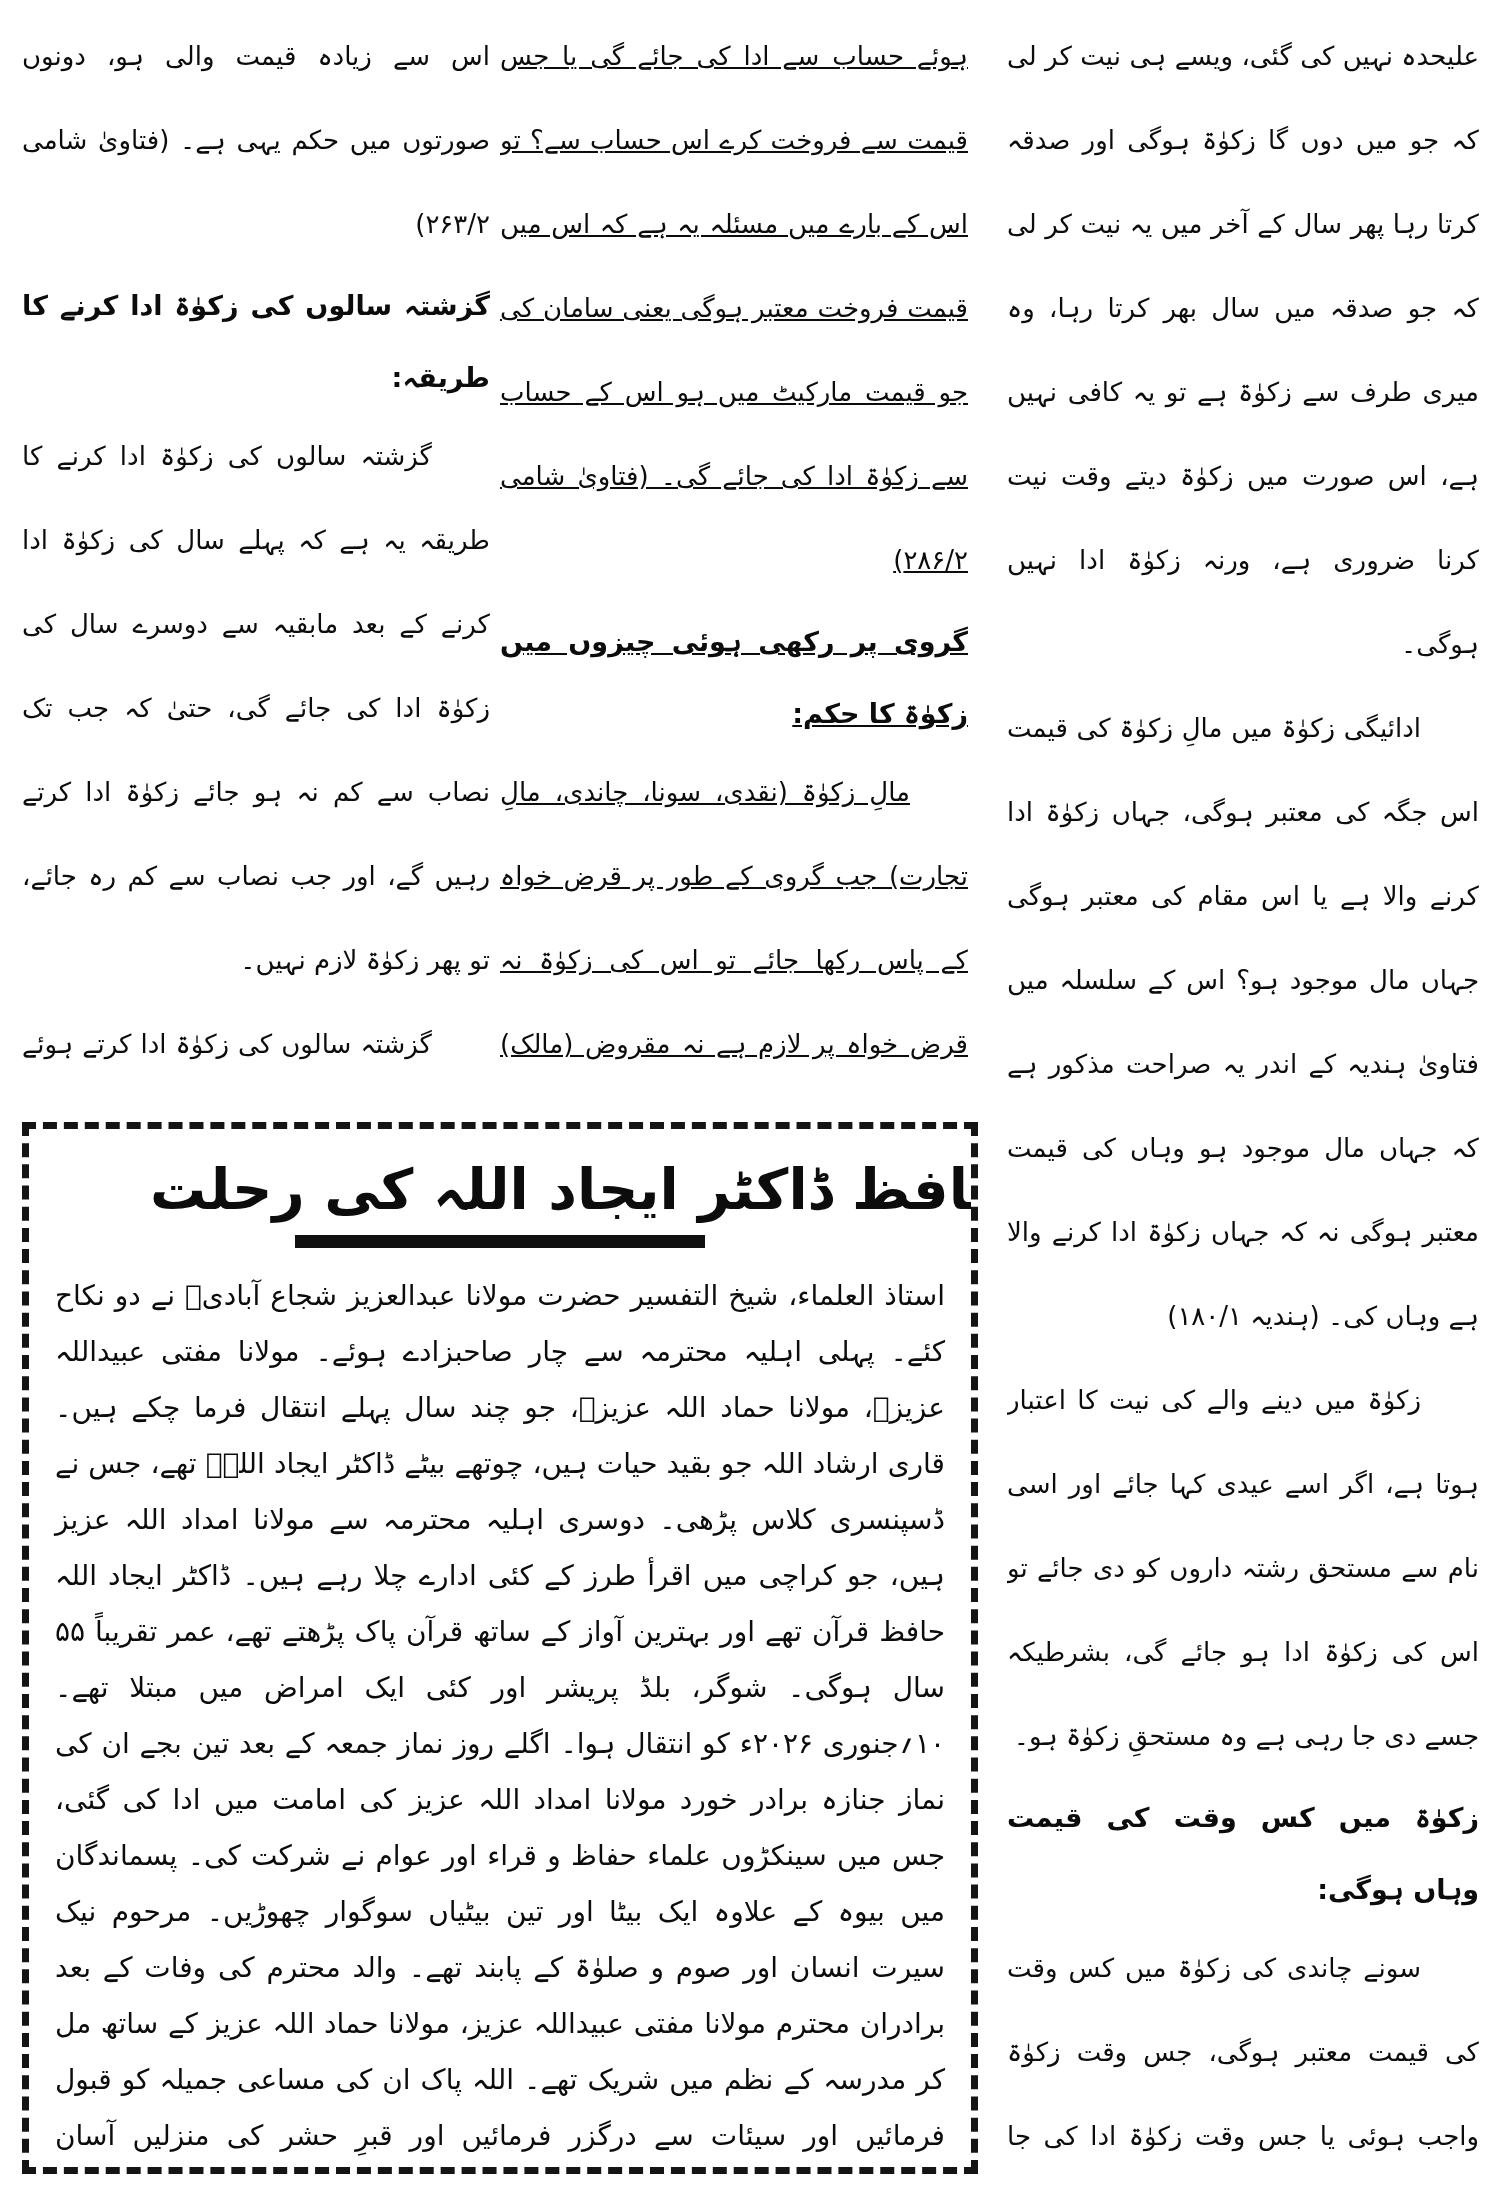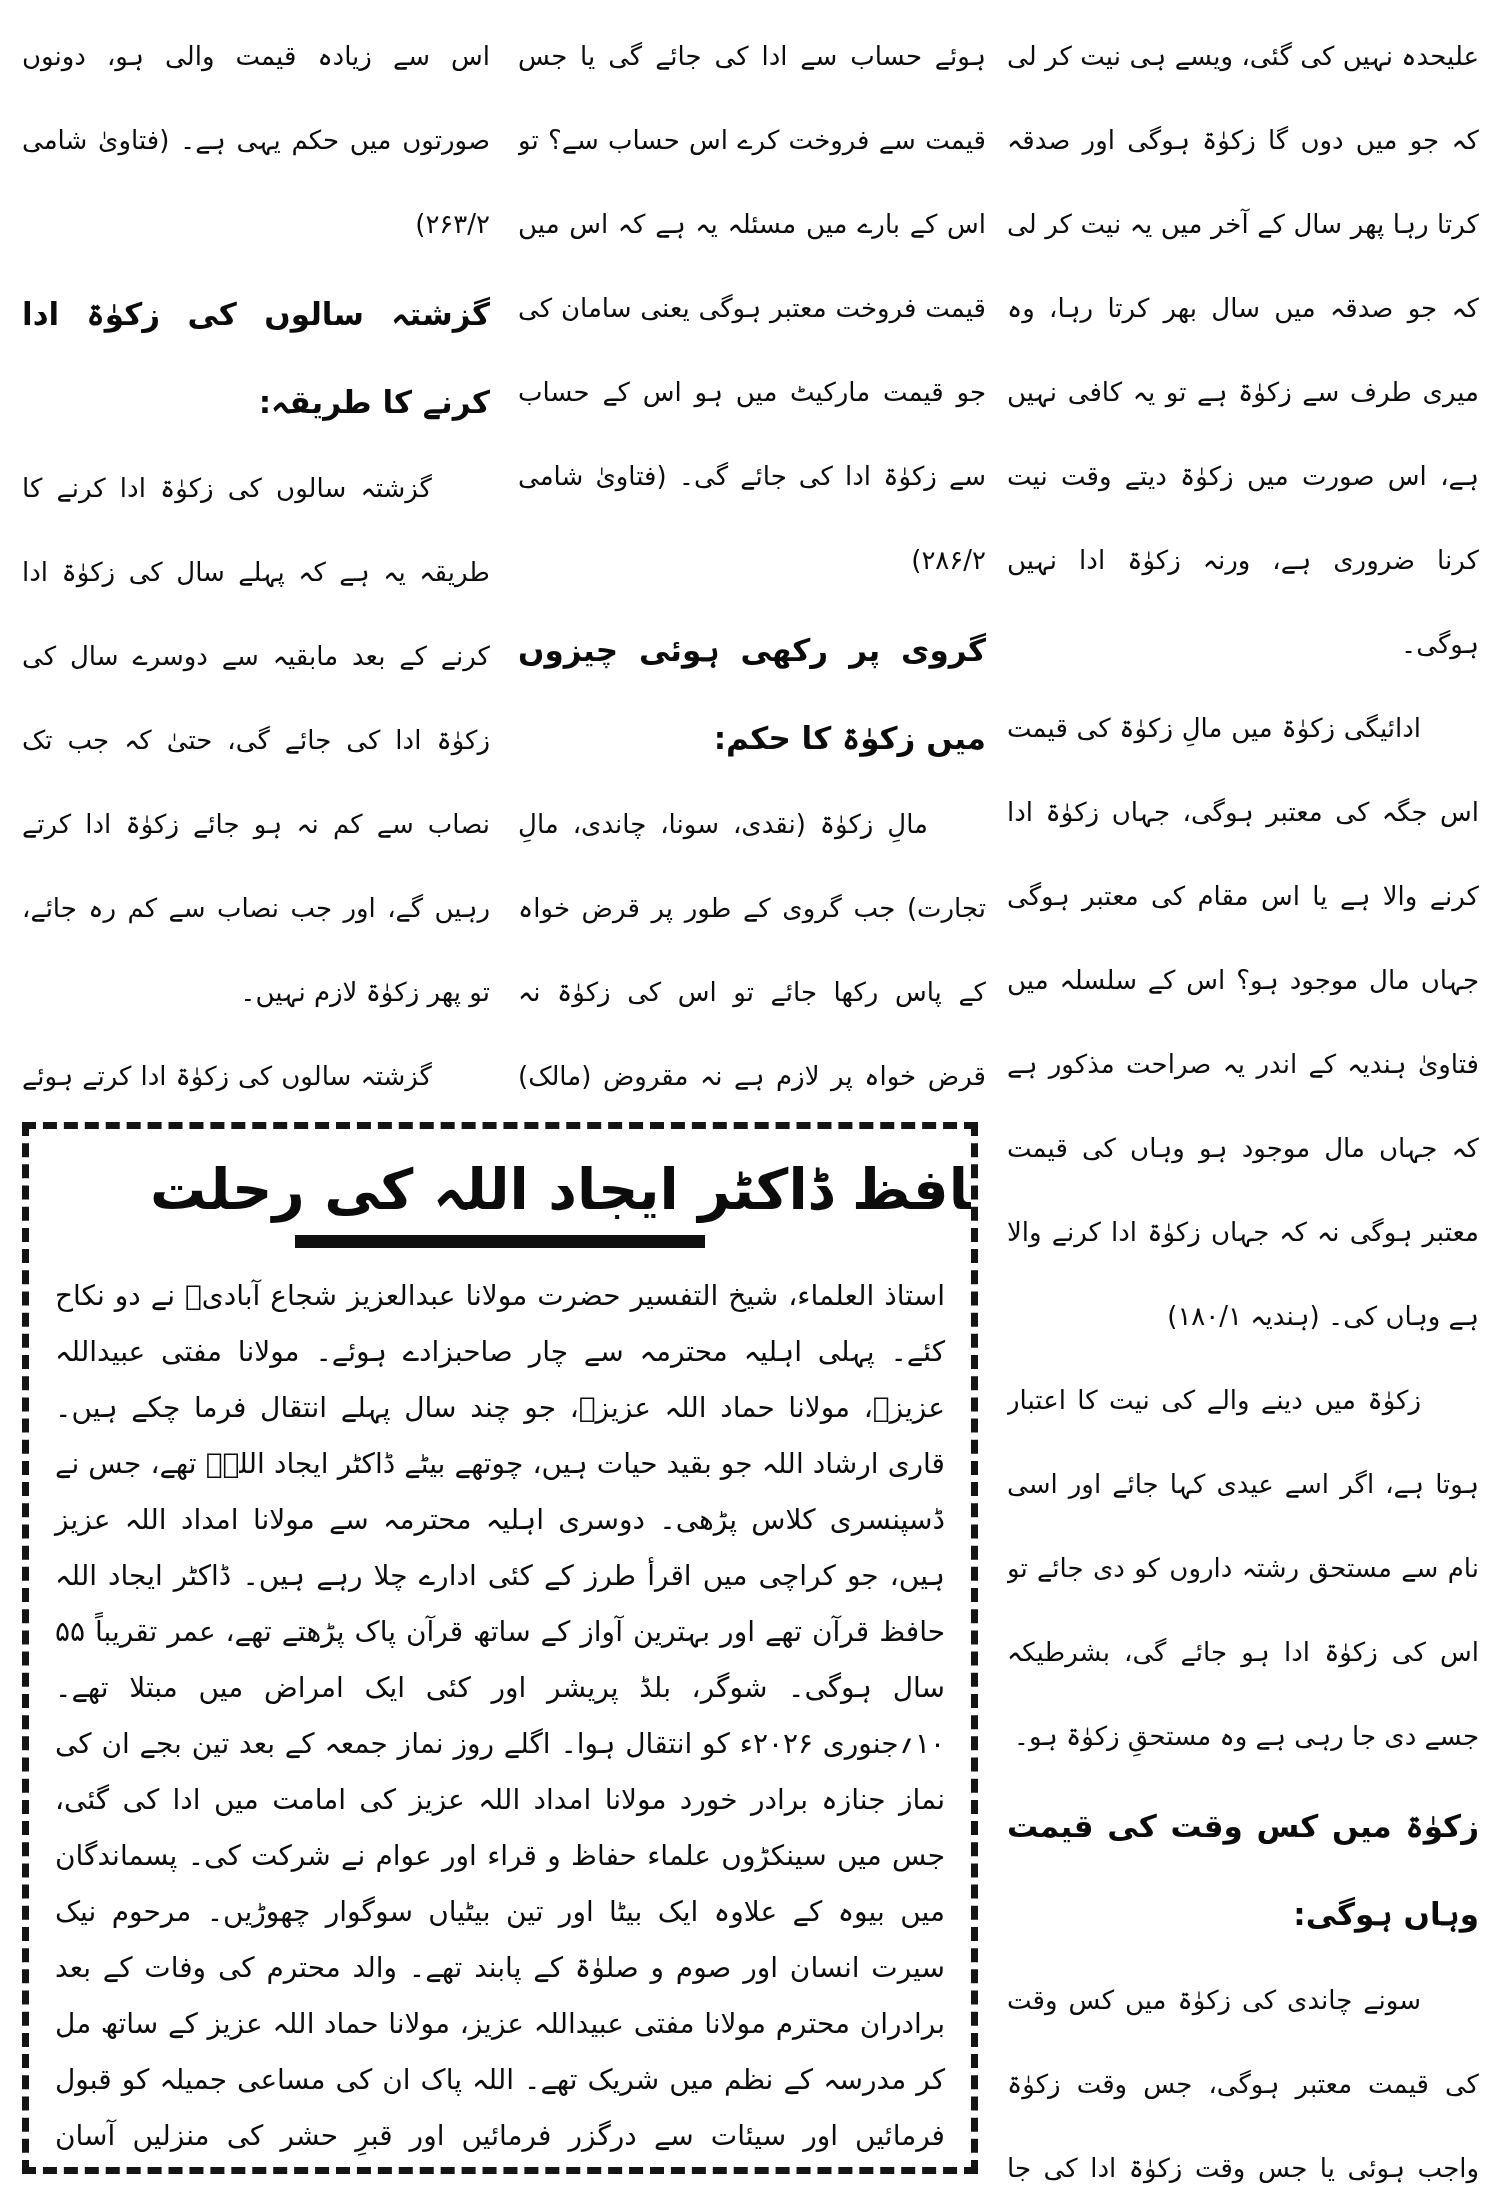--- a/index.html
+++ b/index.html
@@ -13,33 +13,33 @@
     overflow:hidden;
     font-family:"DejaVu Sans",sans-serif;
   }
   .col{
     position:absolute;
     top:14px;
     text-align:justify;
     overflow:hidden;
   }
   .col-right{right:21px;width:472px;max-height:2170px;}
-  .col-middle{right:514px;width:468px;max-height:1095px;}
+  .col-middle{right:532px;width:468px;max-height:1095px;text-decoration:underline;}
   .col-left{right:1010px;width:468px;max-height:1095px;}
   .para{
     font-size:26px;
     line-height:84px;
     margin:0;
     text-indent:58px;
   }
   .para.cont{text-indent:0;}
   .heading{
-    font-size:31px;
+    font-size:27px;
     font-weight:bold;
-    line-height:88px;
+    line-height:72px;
     margin:4px 0 0 0;
     text-indent:0;
   }
   .obit-box{
     position:absolute;
     left:22px;top:1122px;
     width:956px;height:1052px;
     box-sizing:border-box;
     border:7px dashed #141414;
     padding:8px 26px 10px 26px;

